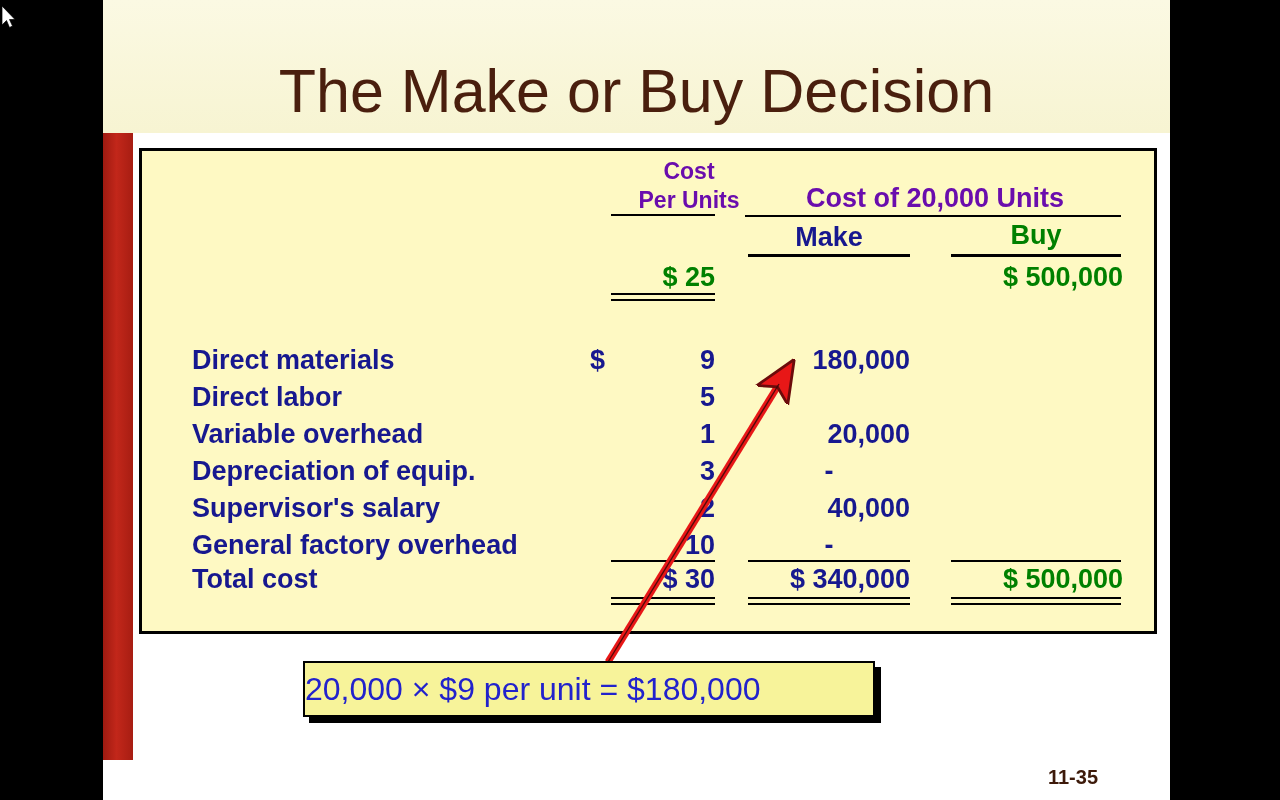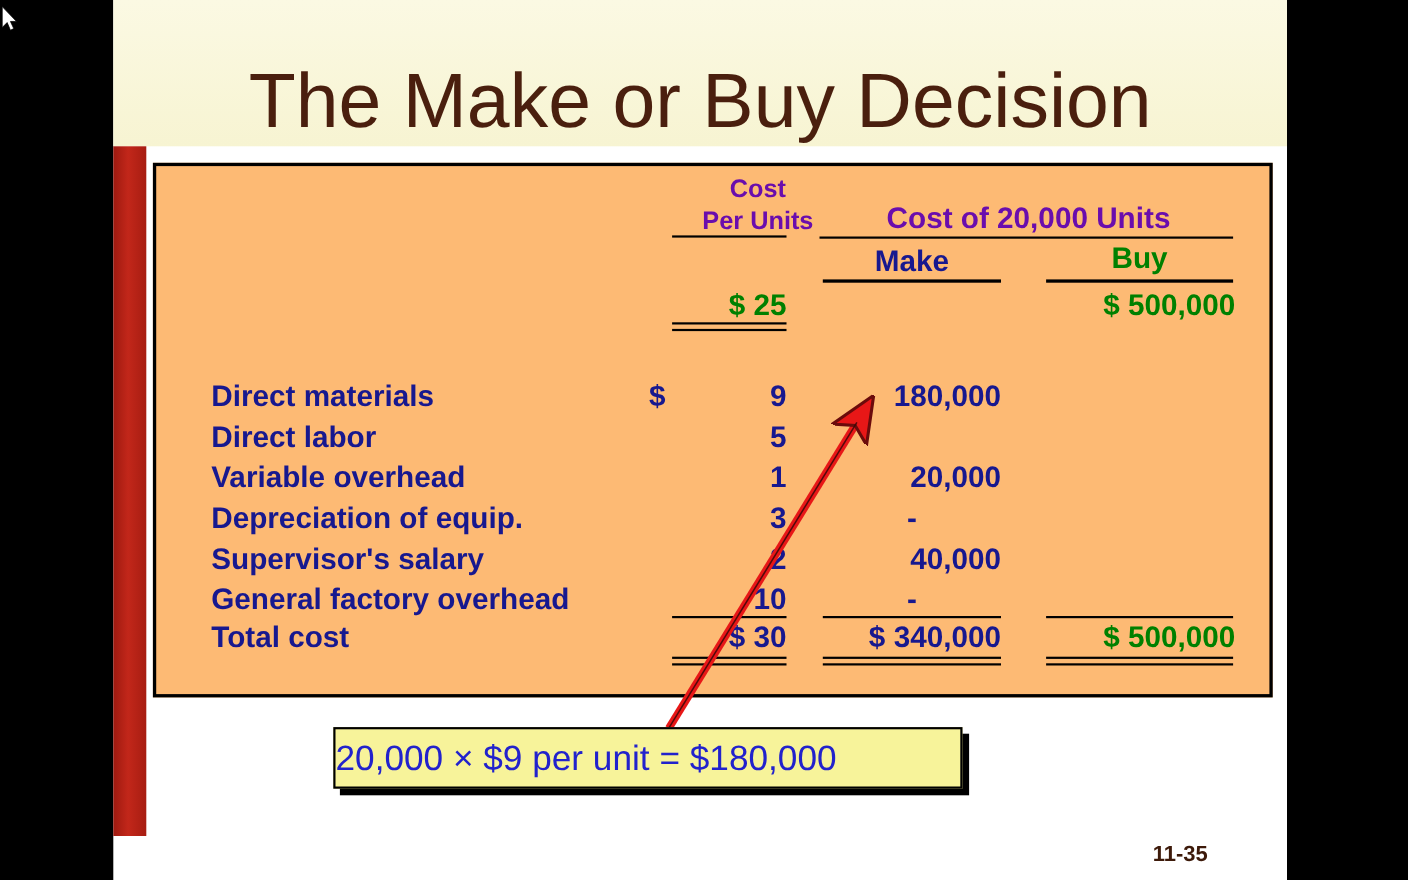--- a/index.html
+++ b/index.html
@@ -48,21 +48,21 @@
     background: linear-gradient(180deg, #fbf9e3 0%, #f7f4d2 100%);
   }
 
   #title-text {
     position: absolute;
     left: 0;
     top: 56px;
     width: 1067px;
     text-align: center;
     font-family: "Liberation Sans", sans-serif;
-    font-size: 70px;
+    font-size: 61px;
     font-weight: 400;
     color: #4a1f0e;
     letter-spacing: 0px;
     line-height: 70px;
     white-space: nowrap;
   }
 
   #red-bar {
     position: absolute;
     left: 0px;
@@ -75,21 +75,21 @@
 
   
   #table-frame {
     position: absolute;
     left: 36px;
     top: 148px;
     width: 1018px;
     height: 486px;
     border: 3px solid #000000;
     box-sizing: border-box;
-    background: #fdba74;
+    background: #fef9c3;
   }
 
   
   .cell {
     position: absolute;
     white-space: nowrap;
     font-family: "Liberation Sans", sans-serif;
     font-weight: bold;
   }
 

